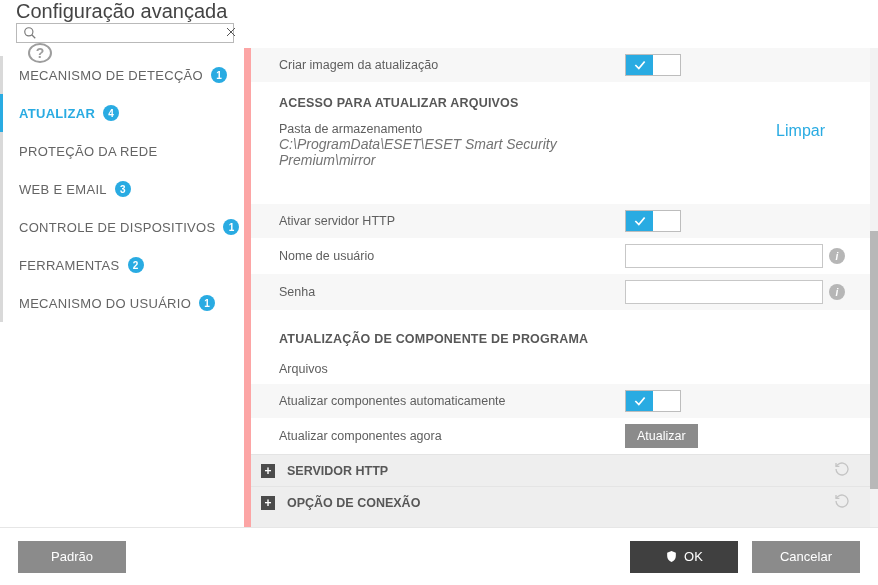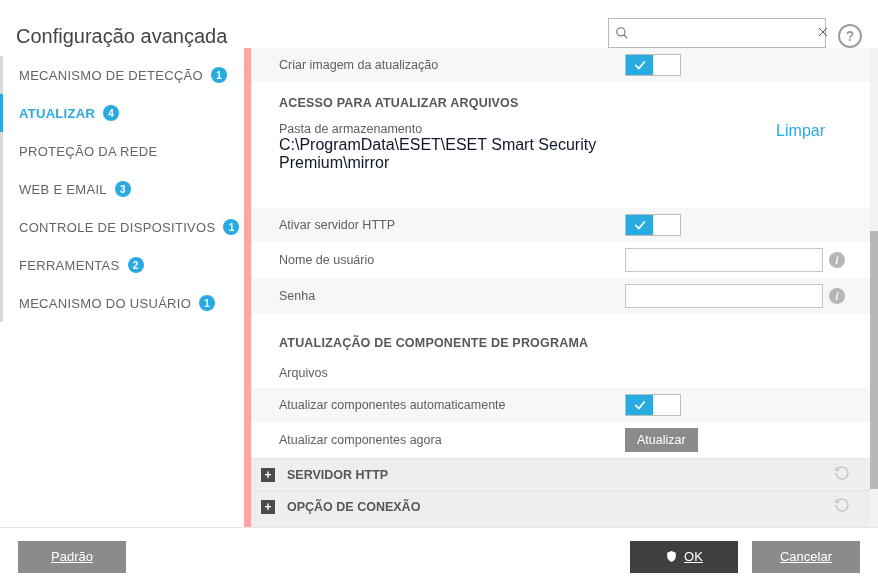--- a/index.html
+++ b/index.html
@@ -1,21 +1,21 @@
 <!DOCTYPE html>
 <html><head>
 <meta charset="utf-8">
 <style>
   * { box-sizing: border-box; margin: 0; padding: 0; font-family: "Segoe UI", Arial, sans-serif; }
   html, body { width: 878px; height: 585px; background: #fff; overflow: hidden; }
 
   .window { width: 878px; height: 585px; display: flex; flex-direction: column; }
 
   
-  .header-row { height: 48px; display: flex; align-items: flex-end; padding: 0 16px; }
+  .header-row { height: 48px; display: flex; align-items: flex-start; padding: 0 16px; flex-direction: column; }
   .page-title { font-size: 20px; font-weight: 400; color: #444; flex: 1; }
   .search-box { width: 218px; height: 30px; border: 1px solid #b9b9b9; display: flex; align-items: center; padding: 0 6px; background: #fff; }
   .search-box svg { flex: 0 0 auto; }
   .search-box input { flex: 1; border: none; outline: none; font-size: 13px; padding: 0 6px; background: transparent; }
   .search-clear { cursor: pointer; color: #666; }
   .help-btn { width: 24px; height: 24px; border: 2px solid #9d9d9d; border-radius: 50%; margin-left: 12px; color: #9d9d9d; font-size: 14px; font-weight: bold; display: flex; align-items: center; justify-content: center; cursor: pointer; }
 
   
   .body { flex: 1; display: flex; min-height: 0; }
 
@@ -36,21 +36,21 @@
   .row { display: flex; align-items: center; padding: 6px 20px 6px 28px; min-height: 30px; font-size: 12.5px; color: #5e5e5e; }
   .row.shade { background: #f7f7f7; }
   .row .label { flex: 0 0 346px; }
   .row .ctrl  { flex: 0 0 200px; display: flex; align-items: center; }
   .row .post  { flex: 0 0 24px; display:flex; align-items:center; justify-content:center; }
 
   .sect-head { font-weight: 700; padding: 14px 20px 8px 28px; font-size: 12.5px; color: #575757; letter-spacing:.2px; }
 
   .storage-block { padding: 4px 20px 10px 28px; display: flex; }
   .storage-block .txts { flex: 0 0 346px; font-size: 12.5px; color:#5e5e5e; }
-  .storage-block .txts .path { color:#0f172a; font-size: 16px; }
+  .storage-block .txts .path { font-style: italic; color:#737373; font-size: 14px; }
   .storage-block .act { flex: 0 0 200px; text-align: right; }
 
   .link { color: #29abe2; cursor: pointer; }
 
   .toggle { width: 56px; height: 22px; border: 1px solid #bdbdbd; display: flex; cursor: pointer; }
   .toggle .on  { width: 50%; background: #29abe2; display:flex; align-items:center; justify-content:center; }
   .toggle .off { width: 50%; background: #fff; }
   .toggle .on svg { stroke:#fff; }
 
   input.text { width: 198px; height: 24px; border: 1px solid #c7c7c7; padding: 0 6px; font-size: 12.5px; outline: none; }
@@ -59,21 +59,21 @@
 
   .btn-sm { background:#8b8b8b; color:#fff; border:none; height:24px; padding:0 12px; font-size:12.5px; cursor:pointer; }
 
   .collapsible { display:flex; align-items:center; background:#eeeeee; height:32px; padding:0 20px 0 10px; font-size:12.5px; color:#575757; font-weight:700; border-top:1px solid #e4e4e4; }
   .collapsible .plus { width:14px; height:14px; background:#4b4b4b; color:#fff; font-size:12px; line-height:12px; display:flex; align-items:center; justify-content:center; margin-right:12px; cursor:pointer; }
   .collapsible .rev { margin-left:auto; color:#c4c4c4; cursor:pointer; }
 
   .spacer-dark { height: 14px; background: #eeeeee; }
   
   .footer { height: 58px; border-top: 1px solid #e6e6e6; display: flex; align-items: center; padding: 0 18px; background: #fff; }
-  .btn { height: 32px; min-width: 108px; border: none; font-size: 13px; cursor: pointer; display:inline-flex; align-items:center; justify-content:center; gap:6px;text-decoration:underline; }
+  .btn { height: 32px; min-width: 108px; border: none; font-size: 13px; cursor: pointer; display:inline-flex; align-items:center; justify-content:center; gap:6px; }
   .btn-default { background: #8b8b8b; color: #fff; }
   .btn-primary { background: #404040; color: #fff; }
   .footer .spacer { flex: 1; }
   .btn + .btn { margin-left: 14px; }
 </style>
 </head>
 <body>
 
 <div class="window">
 

